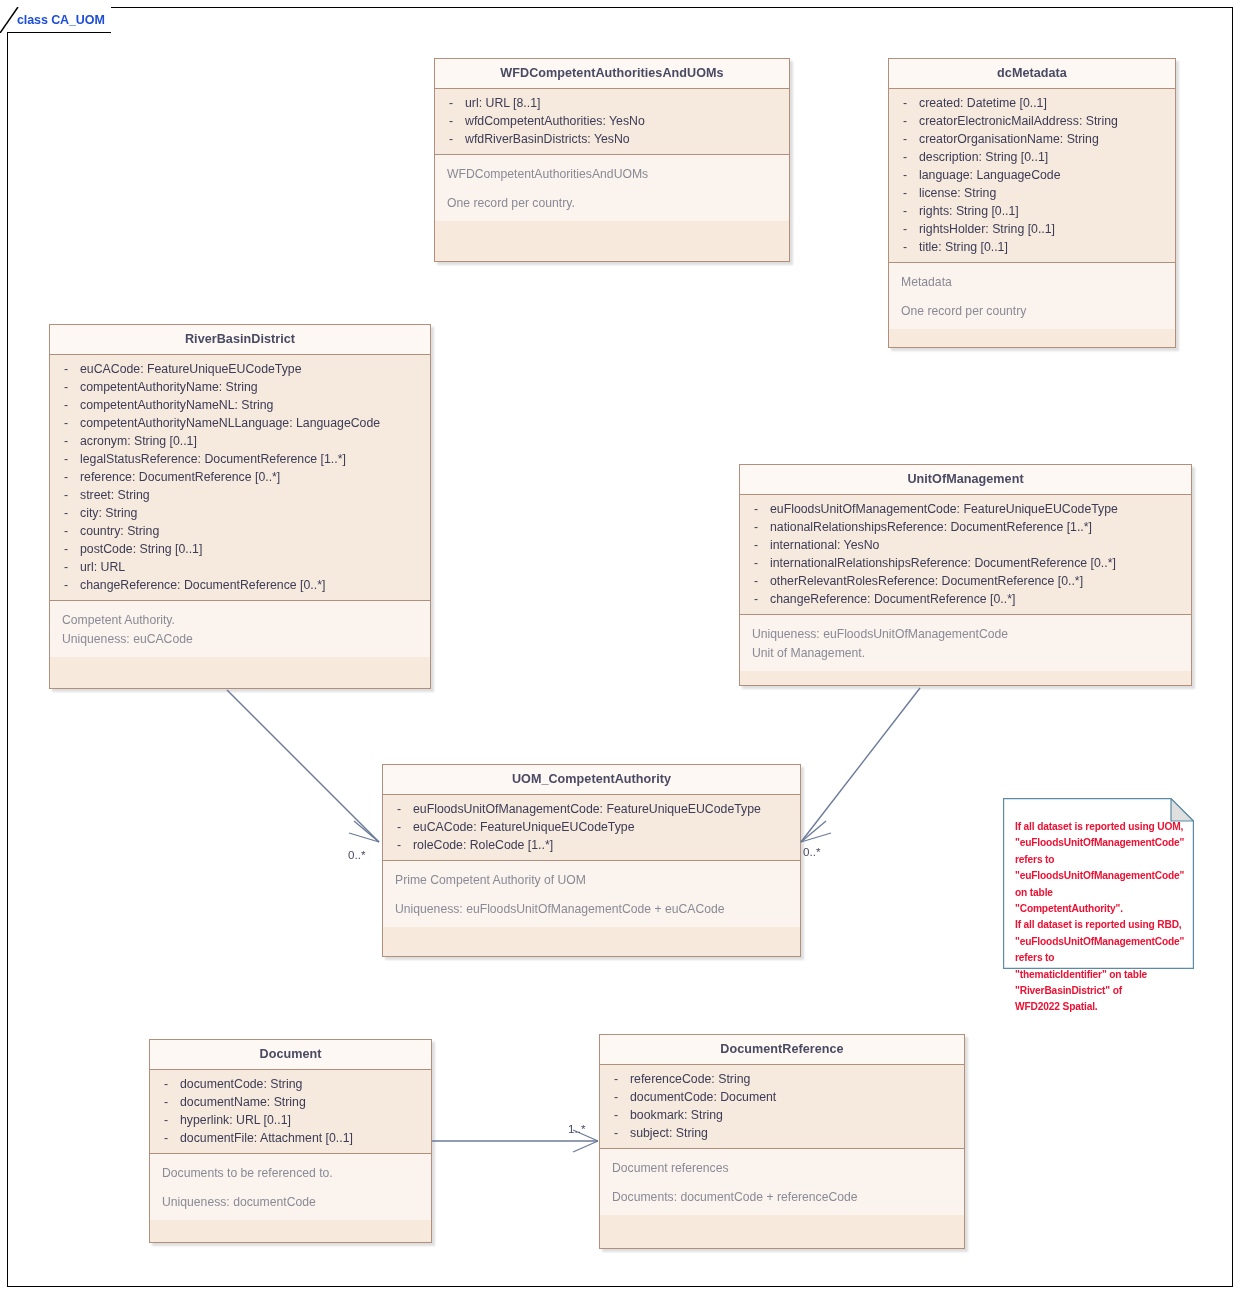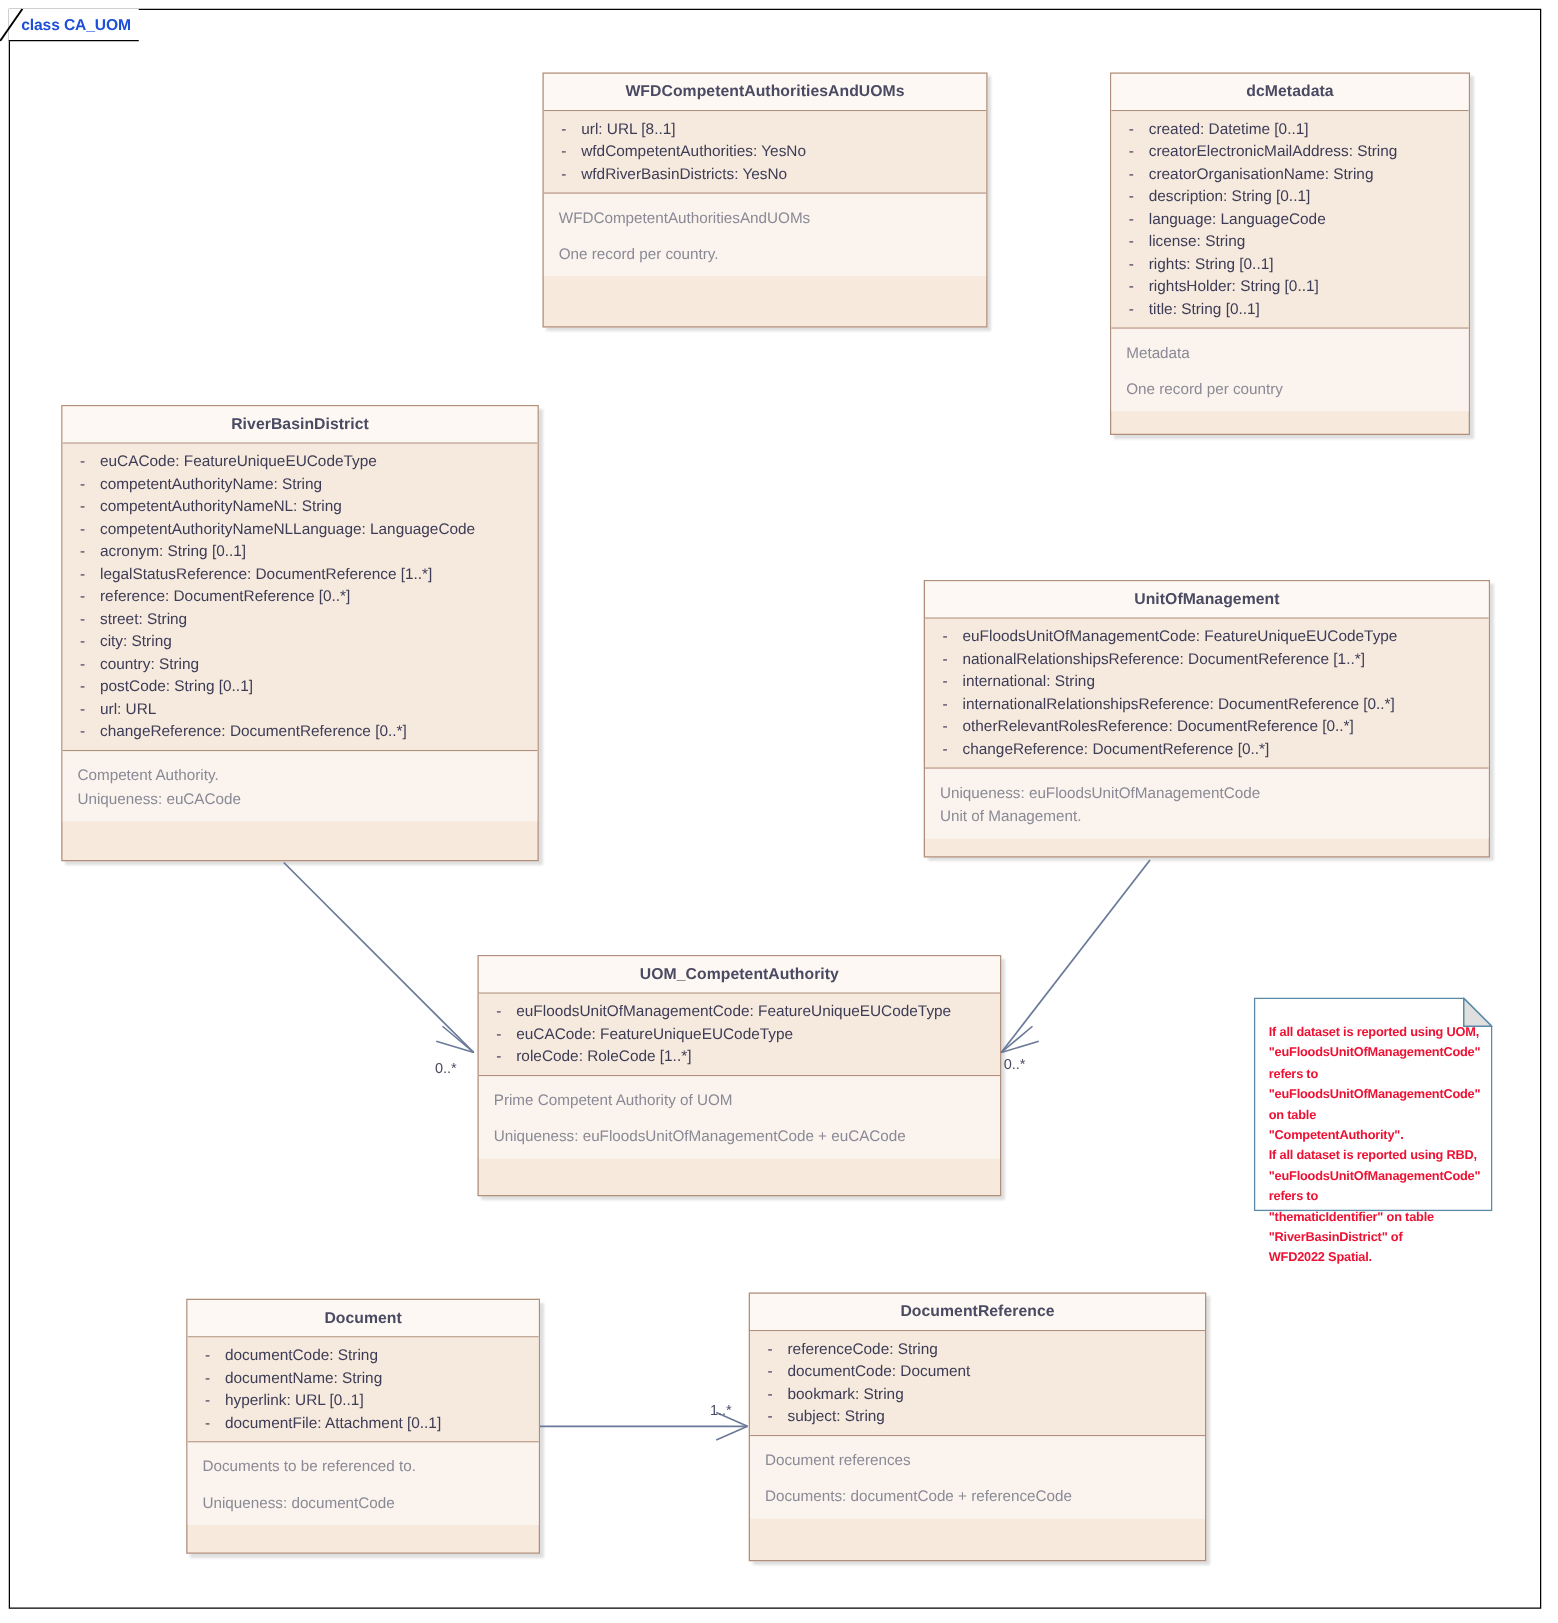--- a/index.html
+++ b/index.html
@@ -334,21 +334,21 @@
       <div class="attr">
         <span class="vis">-</span>
         <span class="txt">euFloodsUnitOfManagementCode: FeatureUniqueEUCodeType</span>
       </div>
       <div class="attr">
         <span class="vis">-</span>
         <span class="txt">nationalRelationshipsReference: DocumentReference [1..*]</span>
       </div>
       <div class="attr">
         <span class="vis">-</span>
-        <span class="txt">international: String</span>
+        <span class="txt">international: YesNo</span>
       </div>
       <div class="attr">
         <span class="vis">-</span>
         <span class="txt">internationalRelationshipsReference: DocumentReference [0..*]</span>
       </div>
       <div class="attr">
         <span class="vis">-</span>
         <span class="txt">otherRelevantRolesReference: DocumentReference [0..*]</span>
       </div>
       <div class="attr">

